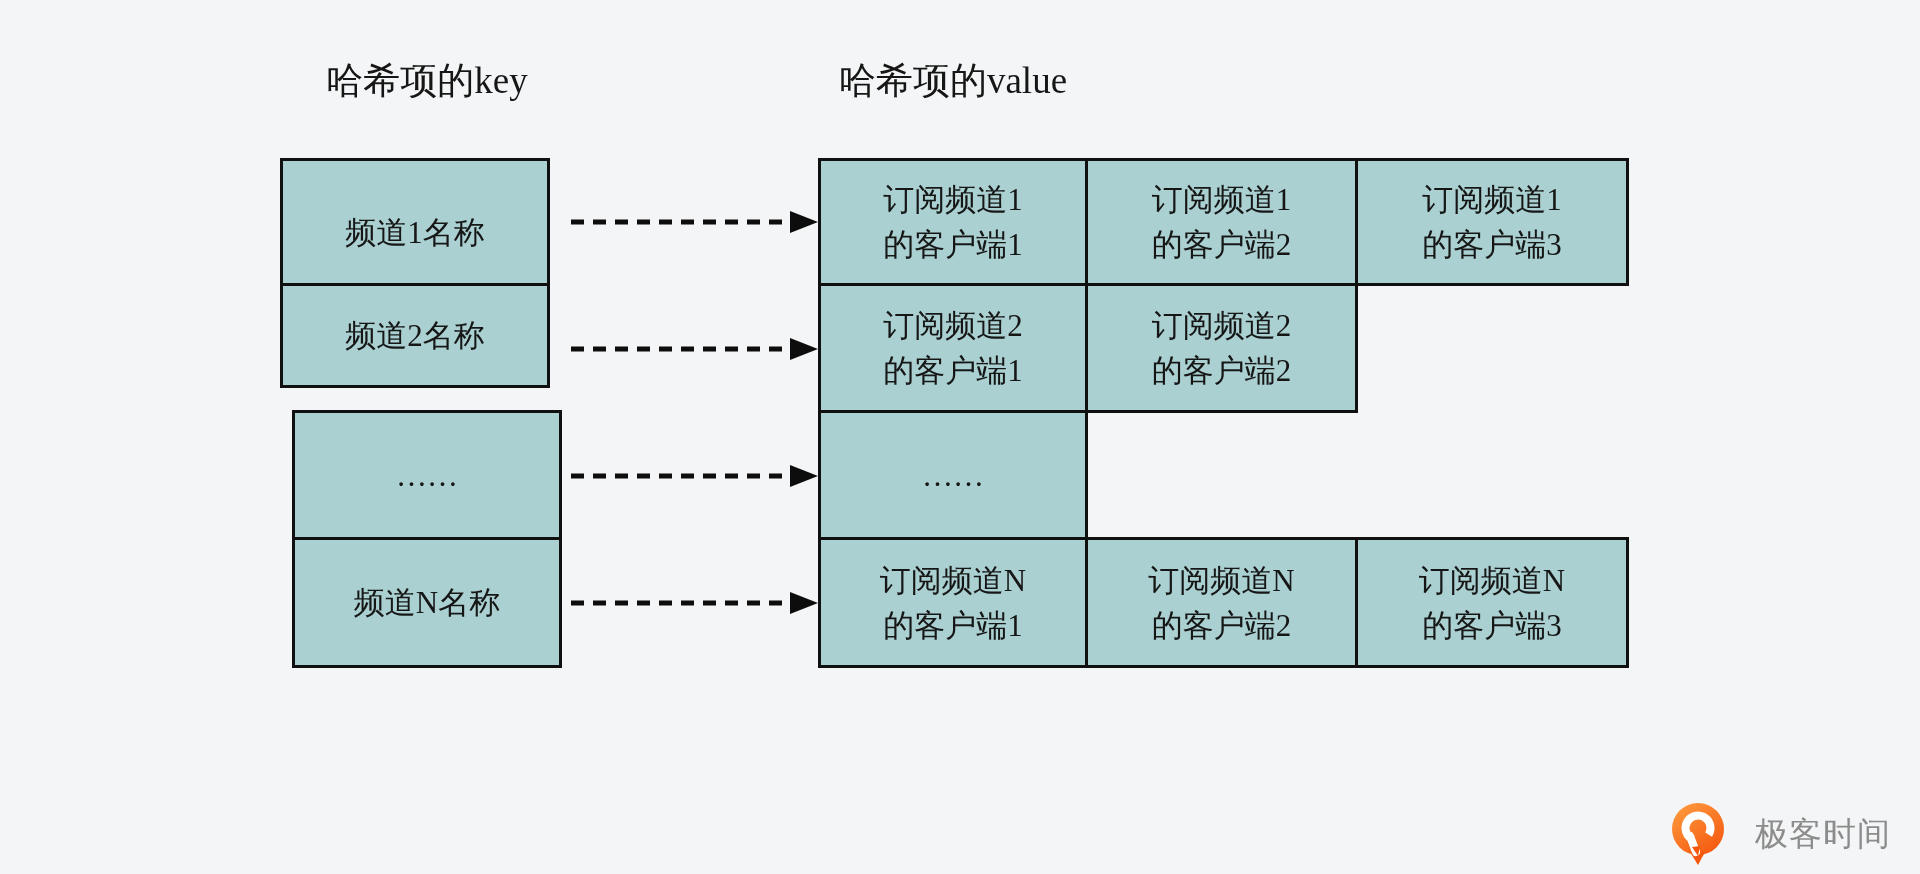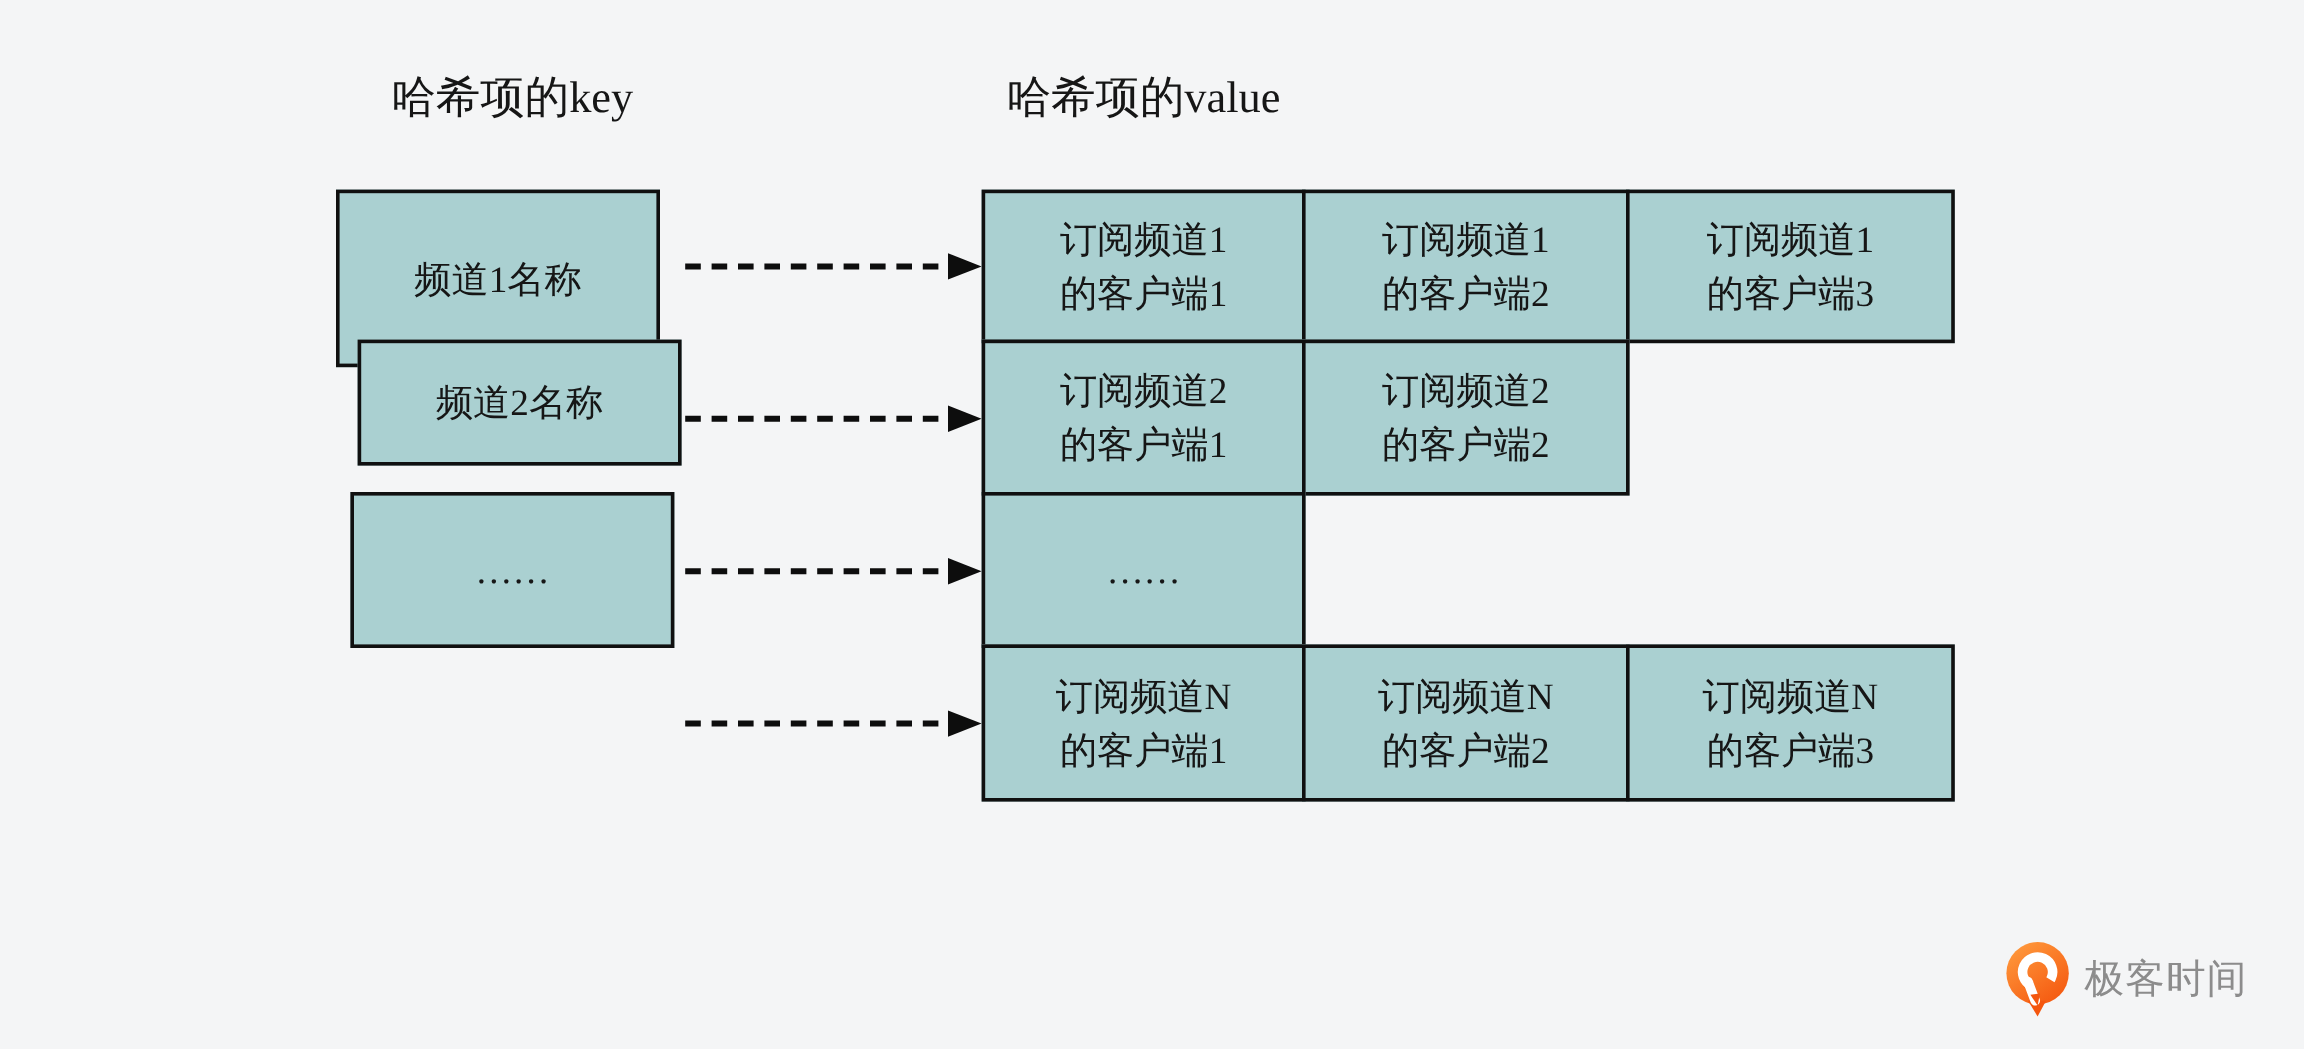--- a/index.html
+++ b/index.html
@@ -9,39 +9,42 @@
   #hdr-key{left:292px;top:56px;width:270px}
   #hdr-value{left:818px;top:56px;width:270px}
   .cell{position:absolute;box-sizing:border-box;background:#aad0d1;border:3px solid #101010;
         display:flex;flex-direction:column;align-items:center;justify-content:center}
   .cell .ln{font-size:31px;line-height:45px;text-align:center;white-space:nowrap}
   .arrows{position:absolute;left:0;top:0;pointer-events:none}
   .dash{stroke:#0d0d0d;stroke-width:5;stroke-dasharray:13 9}
   .head{fill:#0d0d0d}
   .caption{position:absolute;left:380px;top:748px;width:640px;text-align:center;
            font-size:38px;white-space:nowrap;color:#161616}
-  .logo{position:absolute;left:1670px;top:784px;display:flex;align-items:center;gap:11px}
+  .logo{position:absolute;left:1670px;top:802px;display:flex;align-items:center;gap:29px}
   .logo-text{font-size:33px;color:#8c8c8c;letter-spacing:1px;font-weight:500;white-space:nowrap}
 </style>
 </head>
 <body>
 
 <div id="canvas">
 
   <div class="hdr" id="hdr-key">哈希项的key</div>
   <div class="hdr" id="hdr-value">哈希项的value</div>
 
   <div class="cell" style="left:280px;top:158px;width:270px;height:148px">
     <div class="ln">频道1名称</div>
   </div>
-  <div class="cell" style="left:298px;top:283px;width:270px;height:105px">
+  <div class="cell" style="left:280px;top:283px;width:270px;height:105px">
     <div class="ln">频道2名称</div>
   </div>
   <div class="cell" style="left:292px;top:410px;width:270px;height:130px">
     <div class="ln">……</div>
+  </div>
+  <div class="cell" style="left:292px;top:537px;width:270px;height:131px">
+    <div class="ln">频道N名称</div>
   </div>
 
   <div class="cell" style="left:818px;top:158px;width:270px;height:128px">
     <div class="ln">订阅频道1</div>
     <div class="ln">的客户端1</div>
   </div>
   <div class="cell" style="left:1085px;top:158px;width:273px;height:128px">
     <div class="ln">订阅频道1</div>
     <div class="ln">的客户端2</div>
   </div>

